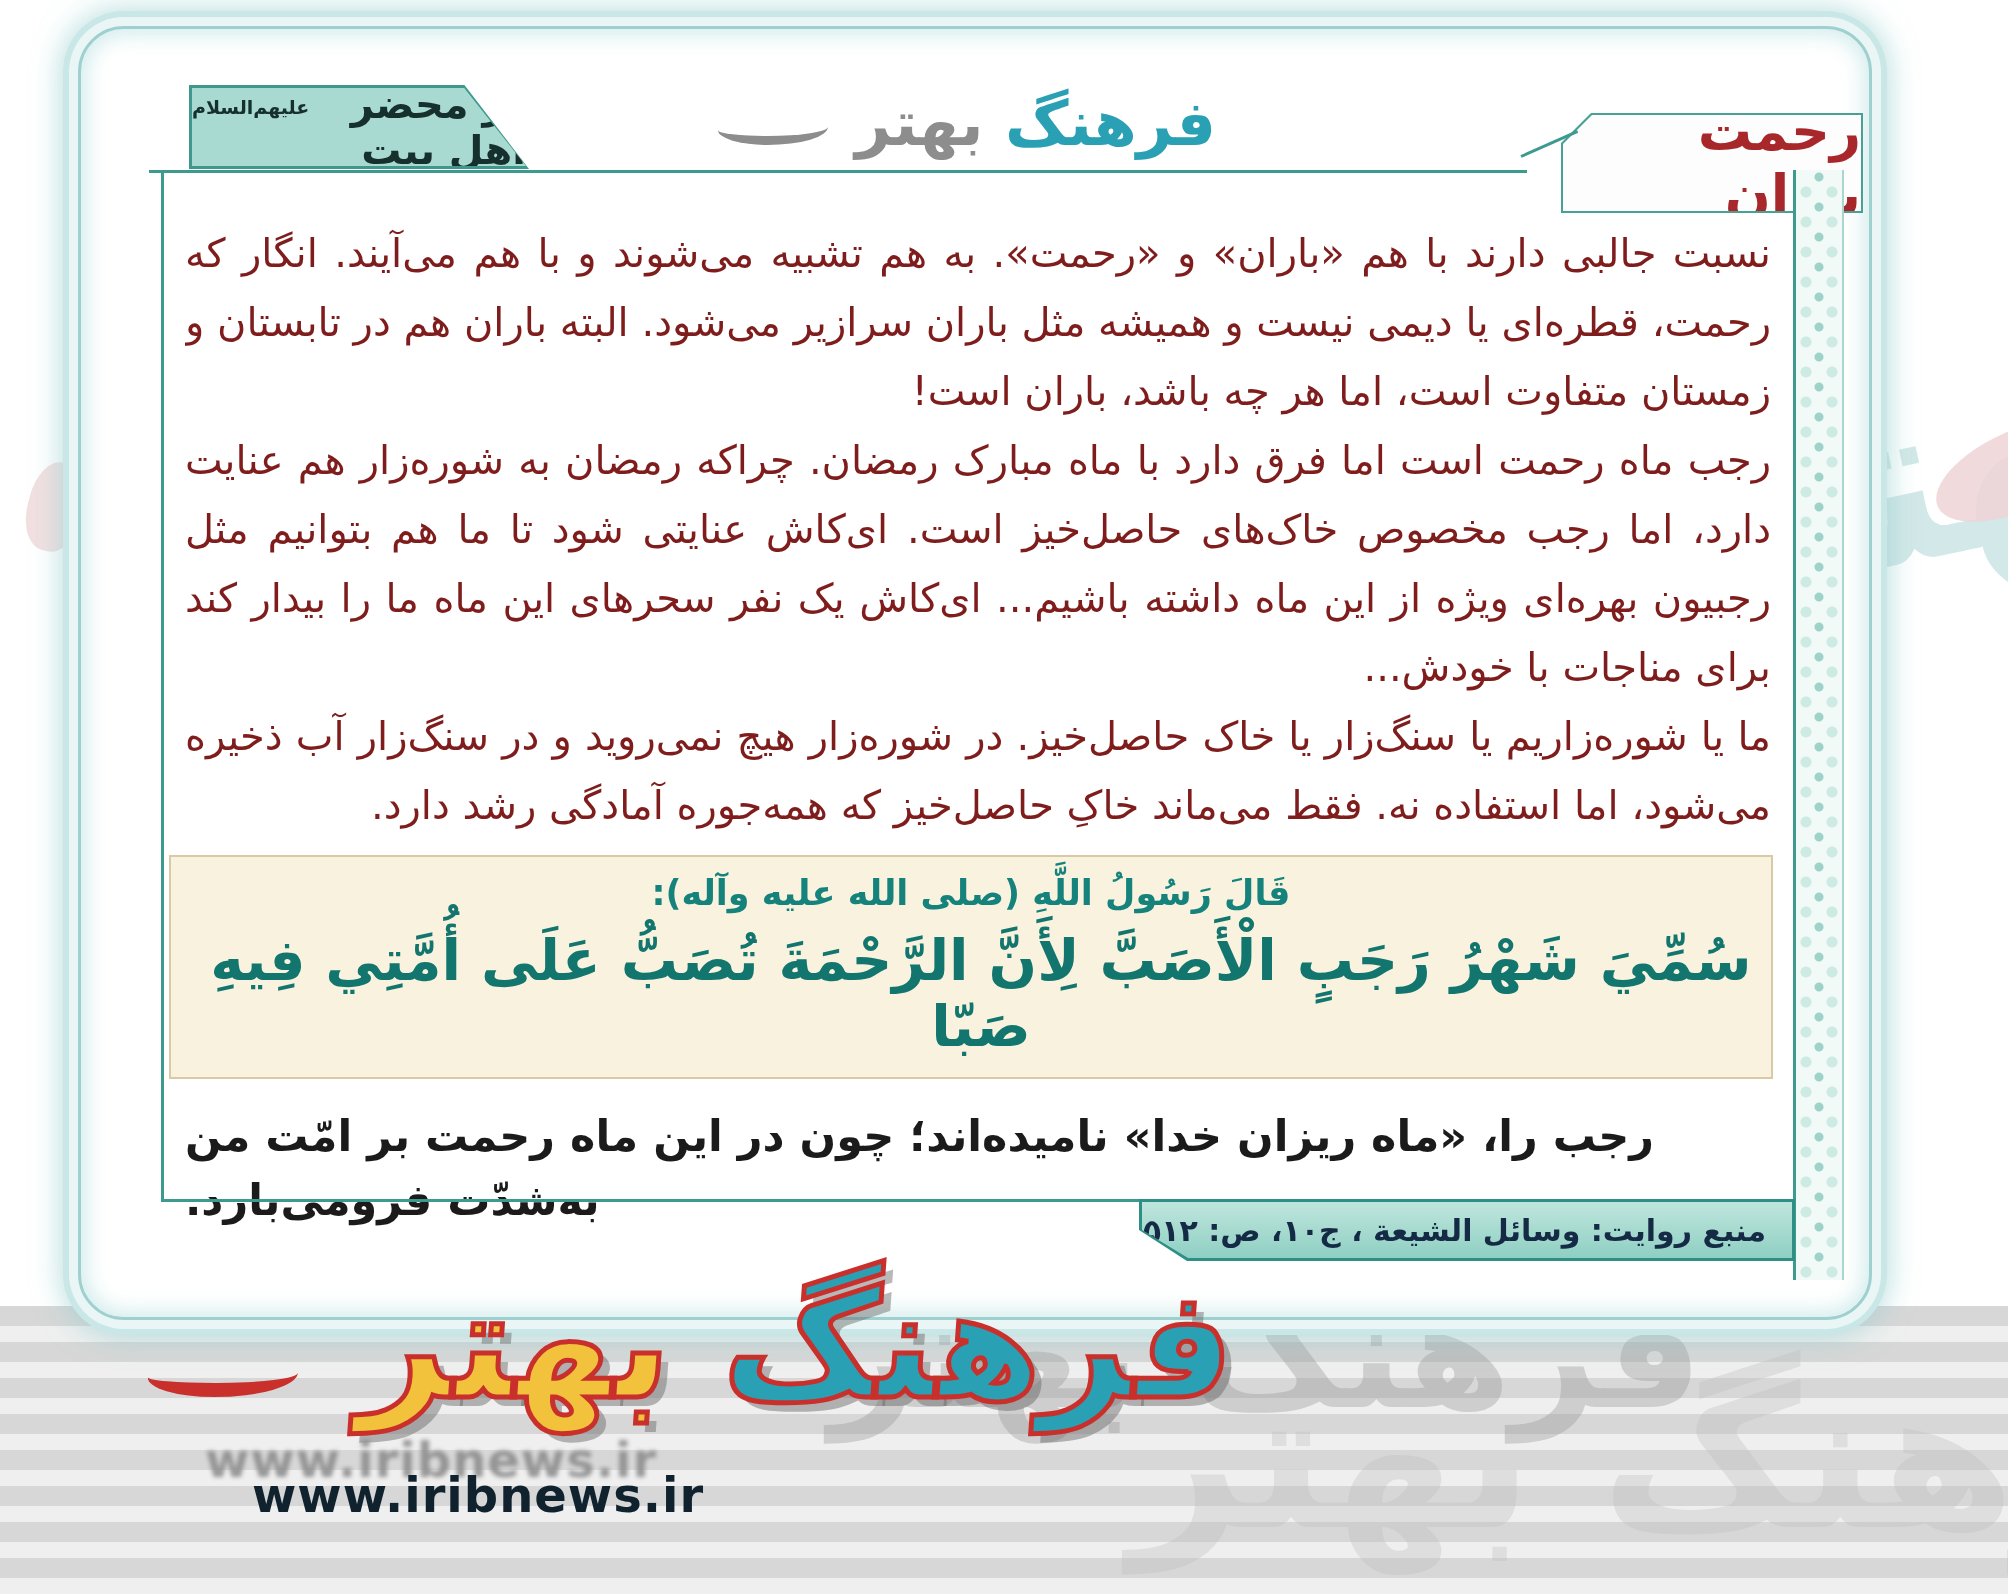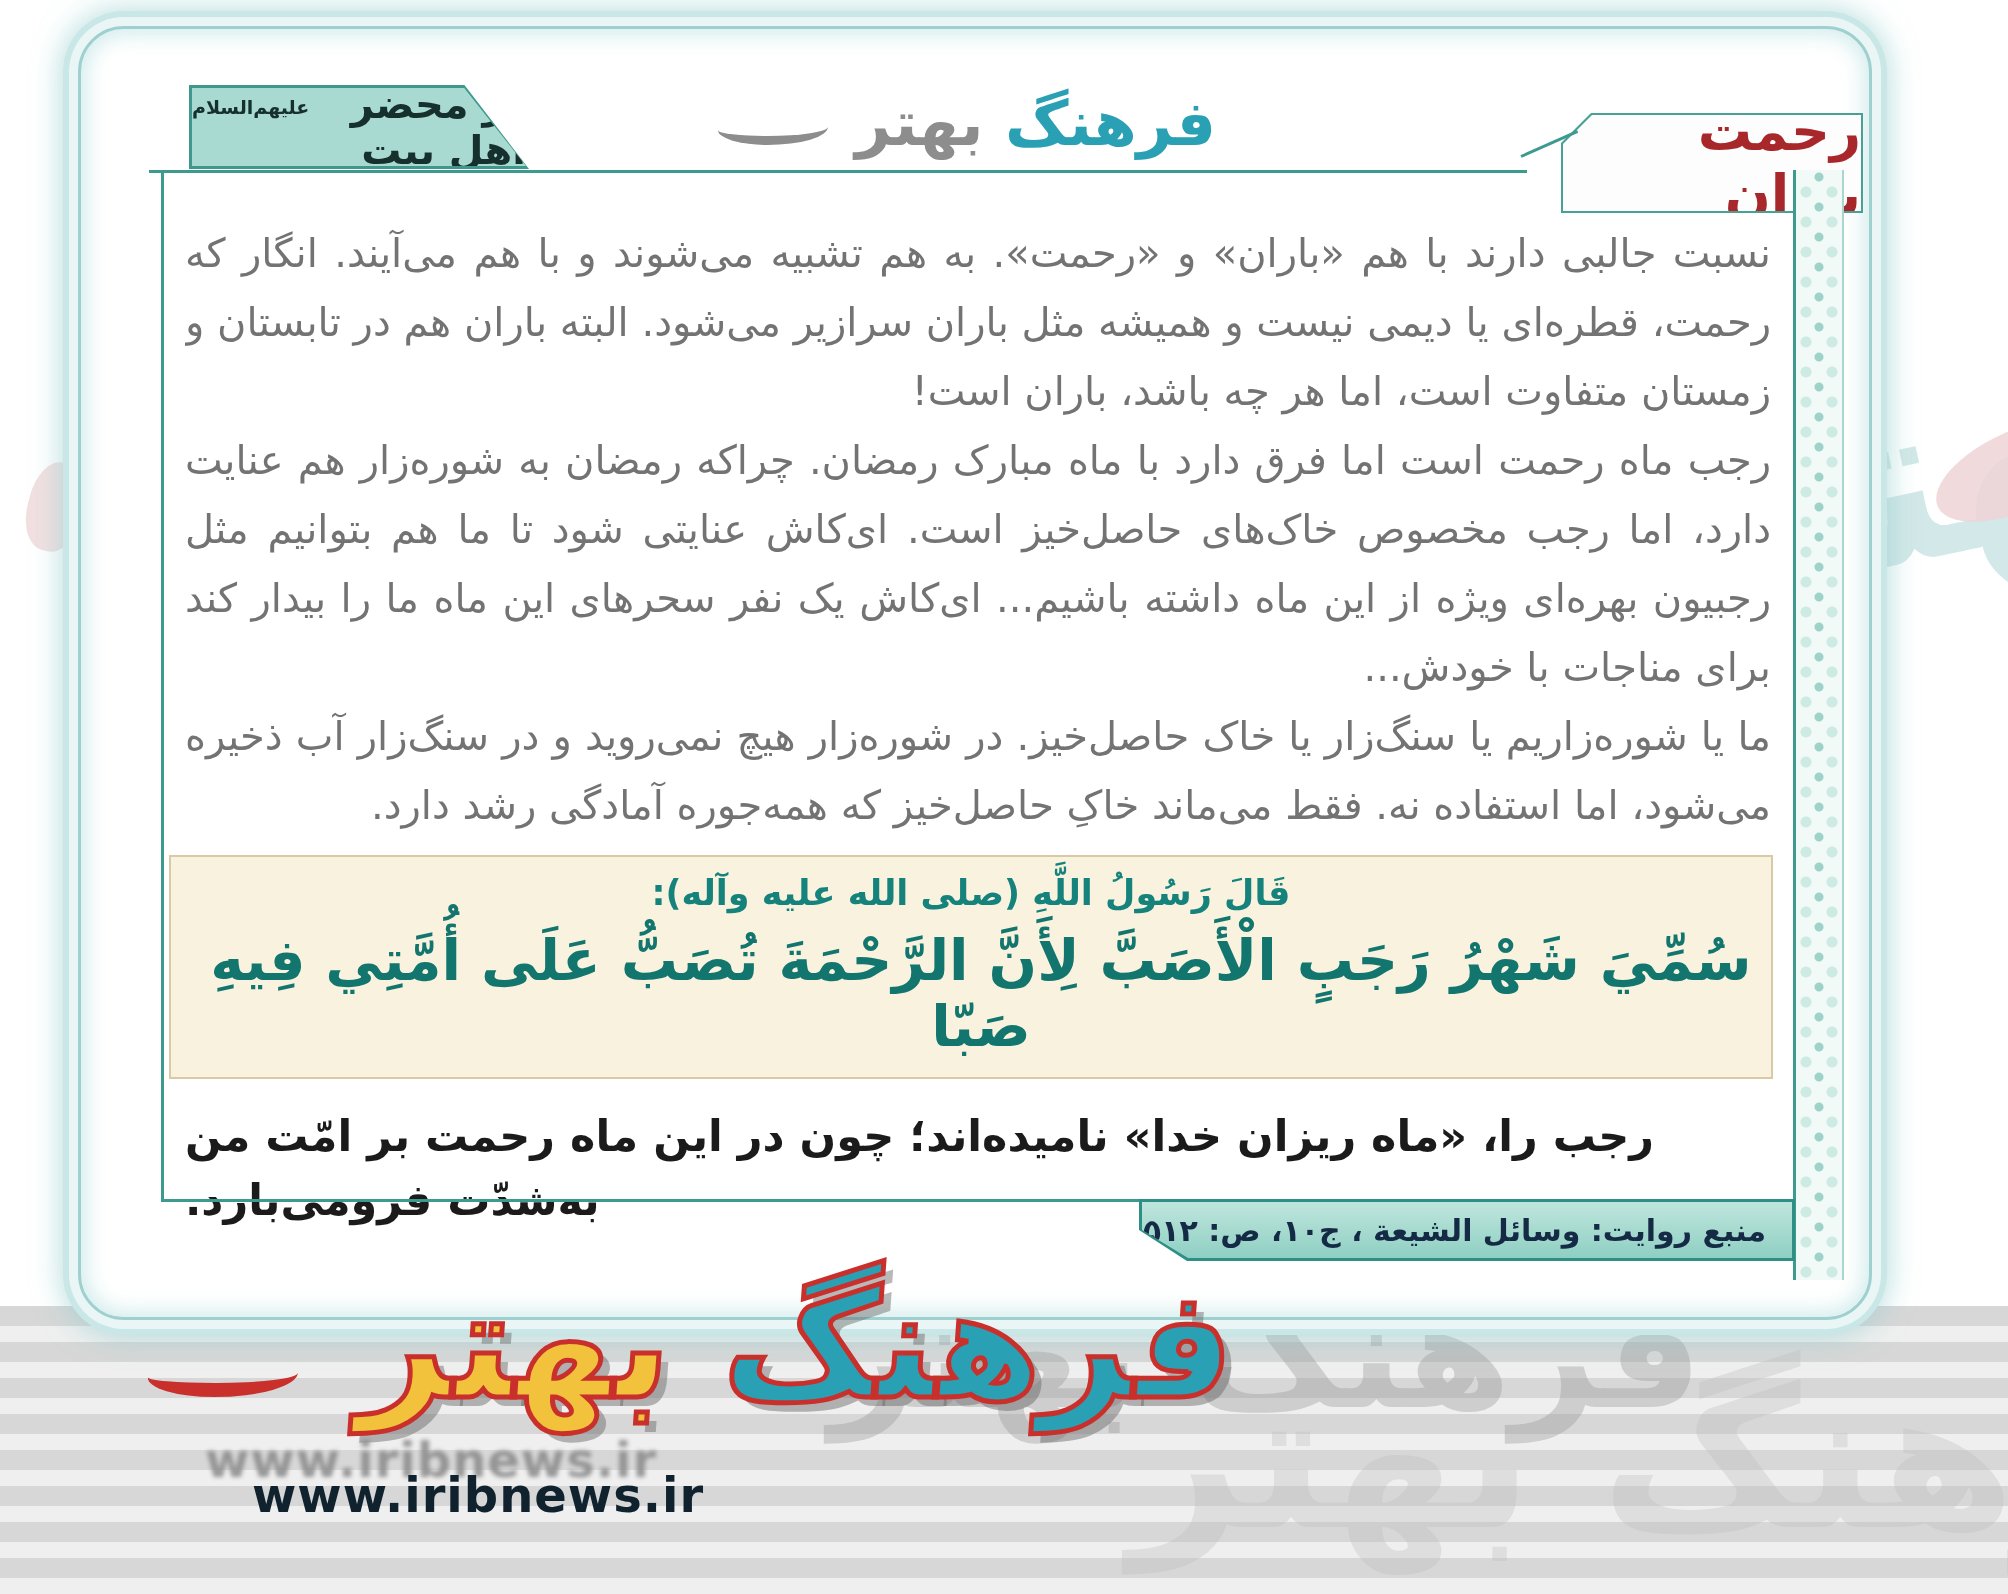--- a/index.html
+++ b/index.html
@@ -63,21 +63,21 @@
   .ornament{position:absolute;left:1712px;top:141px;width:46px;height:1110px;
             background-color:#f2faf8;border-left:3px solid #3d9a8f;border-right:2px solid #a9d6ce;
             background-image:
               radial-gradient(circle at 50% 7px,#9fd2c9 4px,transparent 5px),
               radial-gradient(circle at 10px 22px,#cdeae3 5px,transparent 6px),
               radial-gradient(circle at 36px 22px,#cdeae3 5px,transparent 6px);
             background-size:46px 30px;}
 
   
   .body-text{position:absolute;left:104px;top:190px;width:1586px;height:636px;overflow:hidden;
-             direction:rtl;text-align:justify;color:#737373;font-size:40px;line-height:69px;}
+             direction:rtl;text-align:justify;color:#7f1d1d;font-size:40px;line-height:69px;}
   .body-text p{margin:0;}
 
   
   .hadith-box{position:absolute;left:88px;top:826px;width:1600px;height:220px;background:#f9f2df;
               border:2px solid #d9c9a4;direction:rtl;text-align:center;}
   .hadith-intro{margin-top:16px;font-size:35px;font-weight:bold;color:#15837c;}
   .hadith-main{margin-top:14px;font-size:57px;font-weight:bold;color:#12766e;padding-left:20px;}
 
   
   .translation{position:absolute;left:104px;top:1066px;width:1586px;direction:rtl;text-align:left;

